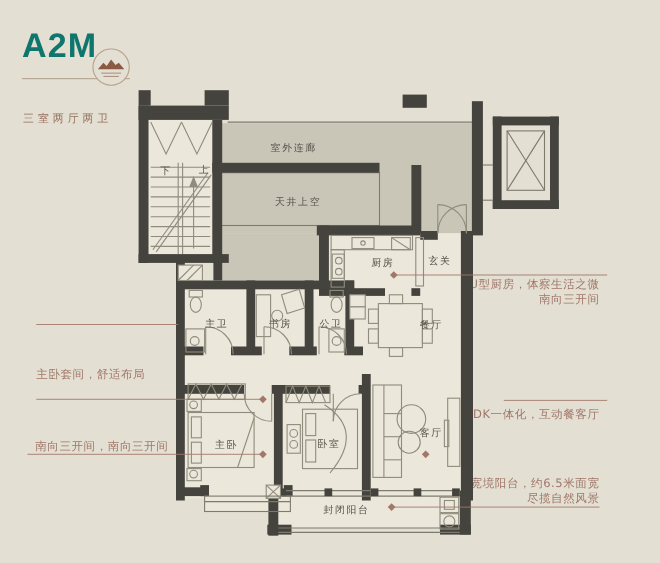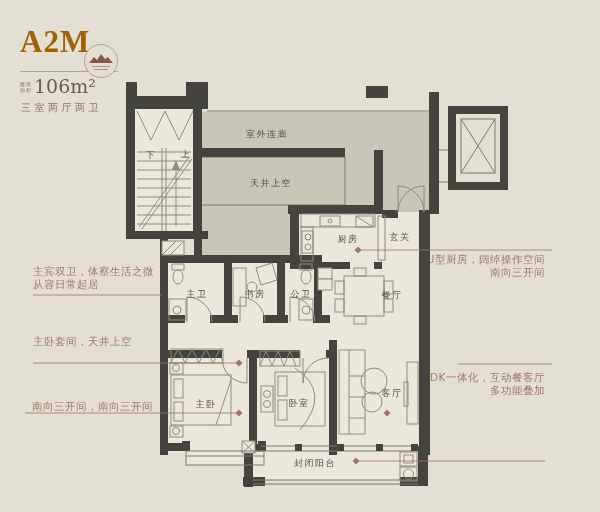--- a/index.html
+++ b/index.html
@@ -4,22 +4,22 @@
 <style>
   html,body{margin:0;padding:0;}
   #canvas{
     position:relative;width:600px;height:512px;overflow:hidden;
     background:#e3dfd2;
     font-family:"DejaVu Sans", sans-serif;
   }
   
   .title{
     position:absolute;left:20px;top:24px;
-    font-family:Liberation Serif, serif;
-    font-size:31px;color:#a16207;letter-spacing:1px;font-weight:600;
+    font-family:Liberation Sans, sans-serif;
+    font-size:31px;color:#0f766e;letter-spacing:1px;font-weight:600;
   }
   .title-rule{position:absolute;left:20px;top:71px;width:98px;height:1px;background:#b3a492;}
   .logo{
     position:absolute;left:84px;top:44px;width:32px;height:32px;border-radius:50%;
     border:1px solid #b5a28e;background:#e3dfd2;
     display:flex;flex-direction:column;align-items:center;justify-content:center;
   }
   .logo .tinyline{width:18px;height:1px;background:#9c7a68;opacity:.75;margin-top:2px;}
   .area{position:absolute;left:20px;top:76px;display:flex;align-items:flex-end;color:#6d5a49;}
   .area .prefix{display:flex;flex-direction:column;font-size:5px;line-height:6px;color:#857262;margin-right:2px;margin-bottom:3px;letter-spacing:1px;}
@@ -47,46 +47,38 @@
 
   <div class="title">A2M</div>
   <div class="title-rule"></div>
   <div class="logo">
     <svg width="24" height="11" viewBox="0 0 24 11">
       <path d="M0,10 L5,4 L8,7 L12,1 L16,6 L19,4 L24,10 Z" fill="#8a5a44"></path>
     </svg>
     <div class="tinyline"></div>
     <div class="tinyline" style="width:14px"></div>
   </div>
-  <div class="area">
-    <span class="prefix">
-      <span>建筑</span>
-      <span>面积</span>
-    </span>
-    <span class="value">106m²</span>
-  </div>
   <div class="htype">三室两厅两卫</div>
 
-  <div class="anno" style="left:33px;top:265px">
-    <div>主宾双卫，体察生活之微</div>
-    <div>从容日常起居</div>
-  </div>
   <div class="anno" style="left:33px;top:335px">
-    <div>主卧套间，天井上空</div>
+    <div>主卧套间，舒适布局</div>
   </div>
   <div class="anno" style="left:32px;top:400px">
     <div>南向三开间，南向三开间</div>
   </div>
   <div class="anno right" style="right:55px;top:253px">
-    <div>U型厨房，阔绰操作空间</div>
+    <div>U型厨房，体察生活之微</div>
     <div>南向三开间</div>
   </div>
   <div class="anno right" style="right:55px;top:371px">
     <div>LDK一体化，互动餐客厅</div>
-    <div>多功能叠加</div>
+  </div>
+  <div class="anno right" style="right:55px;top:434px">
+    <div>宽境阳台，约6.5米面宽</div>
+    <div>尽揽自然风景</div>
   </div>
 
   <svg id="plan" width="600" height="512" viewBox="0 0 600 512">
 
     <g>
       <rect class="zone" x="199" y="112" width="240" height="100"></rect>
       <rect class="zone" x="199" y="212" width="91" height="43"></rect>
     </g>
 
     <g>

